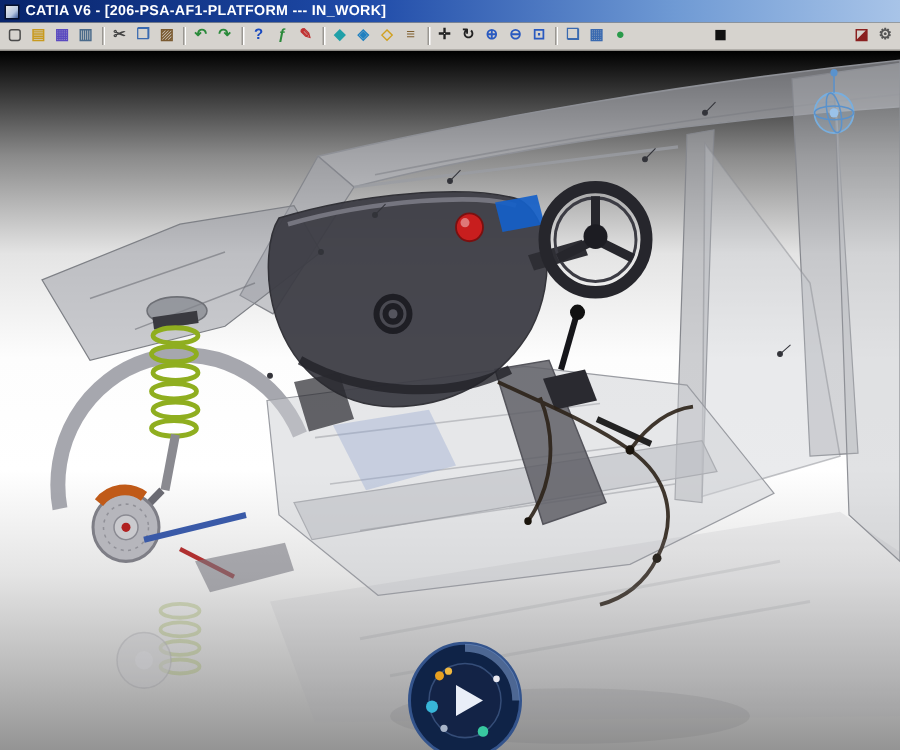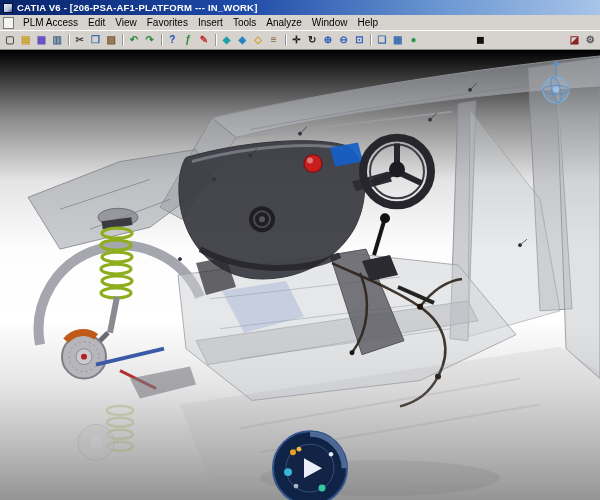--- a/index.html
+++ b/index.html
@@ -31,32 +31,20 @@
 </head>
 <body>
 
 <div class="app">
 
   <div class="titlebar">
     <span class="app-icon"></span>
     <span class="title-text">CATIA V6 - [206-PSA-AF1-PLATFORM --- IN_WORK]</span>
   </div>
 
-  <div class="menubar">
-    <span class="doc-icon"></span>
-  <span class="menu-item">PLM Access</span>
-      <span class="menu-item">Edit</span>
-      <span class="menu-item">View</span>
-      <span class="menu-item">Favorites</span>
-      <span class="menu-item">Insert</span>
-      <span class="menu-item">Tools</span>
-      <span class="menu-item">Analyze</span>
-      <span class="menu-item">Window</span>
-      <span class="menu-item">Help</span>
-    </div>
 
   <div class="toolbar">
       <span class="tb-btn" title="new-document" style="color: rgb(74, 74, 74);">▢</span>
       <span class="tb-btn" title="open" style="color: rgb(200, 154, 32);">▤</span>
       <span class="tb-btn" title="save" style="color: rgb(90, 74, 192);">▦</span>
       <span class="tb-btn" title="print" style="color: rgb(74, 106, 138);">▥</span>
       <span class="sep"></span>
       <span class="tb-btn" title="cut" style="color: rgb(68, 68, 68);">✂</span>
       <span class="tb-btn" title="copy" style="color: rgb(58, 106, 176);">❒</span>
       <span class="tb-btn" title="paste" style="color: rgb(122, 90, 48);">▨</span>

